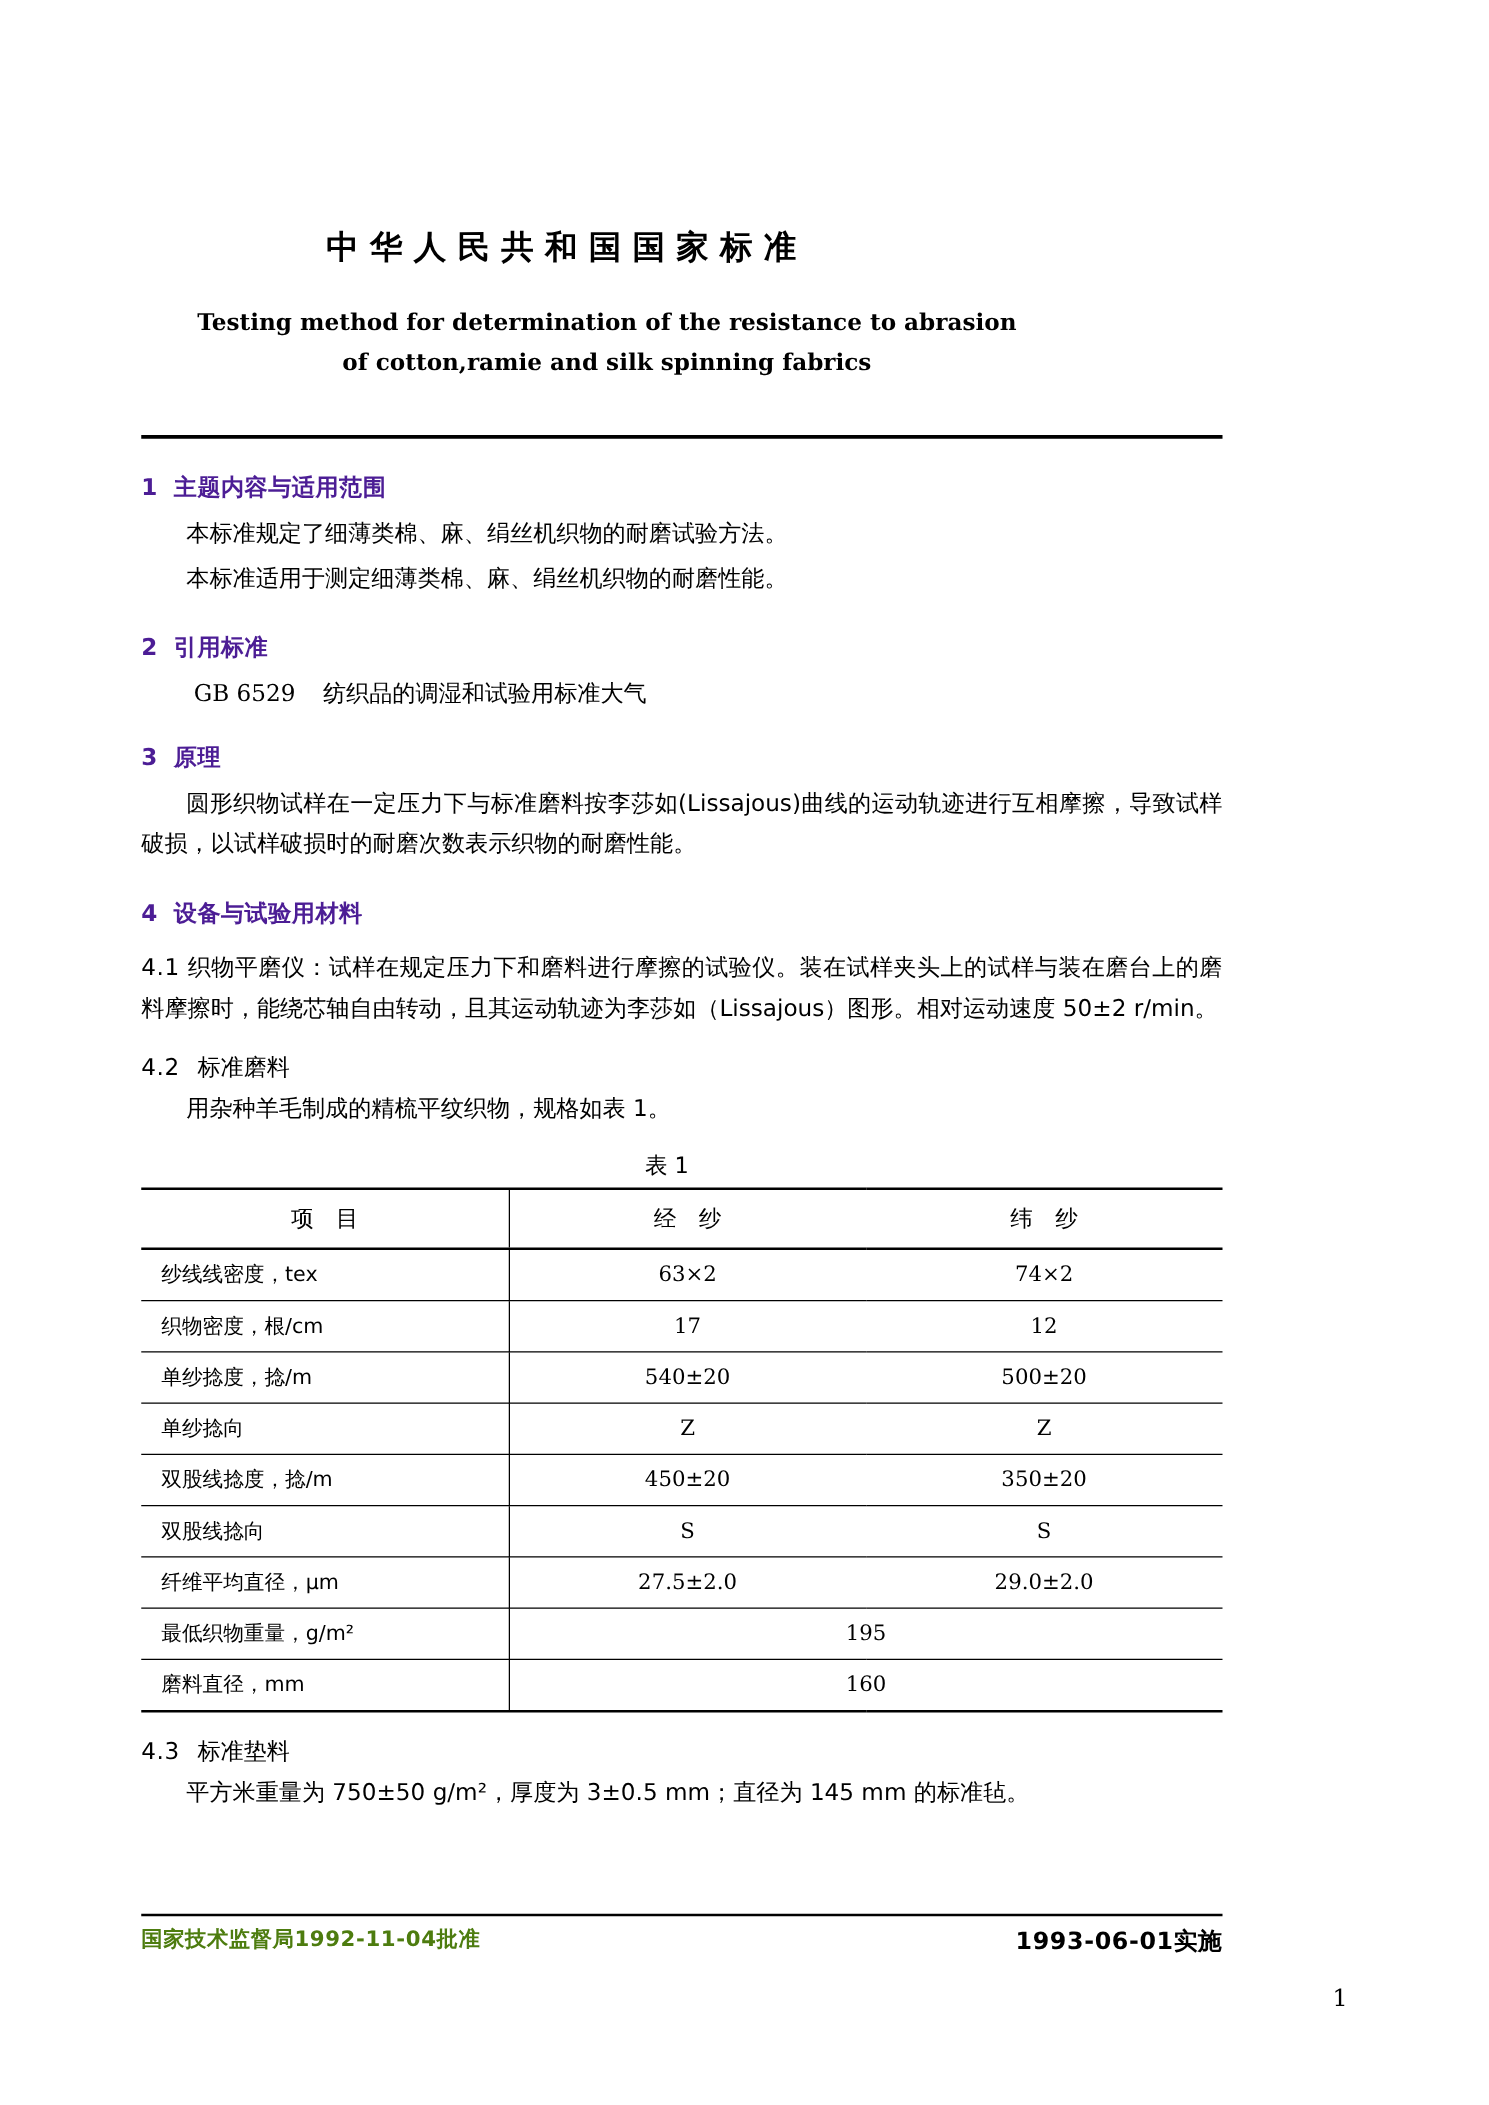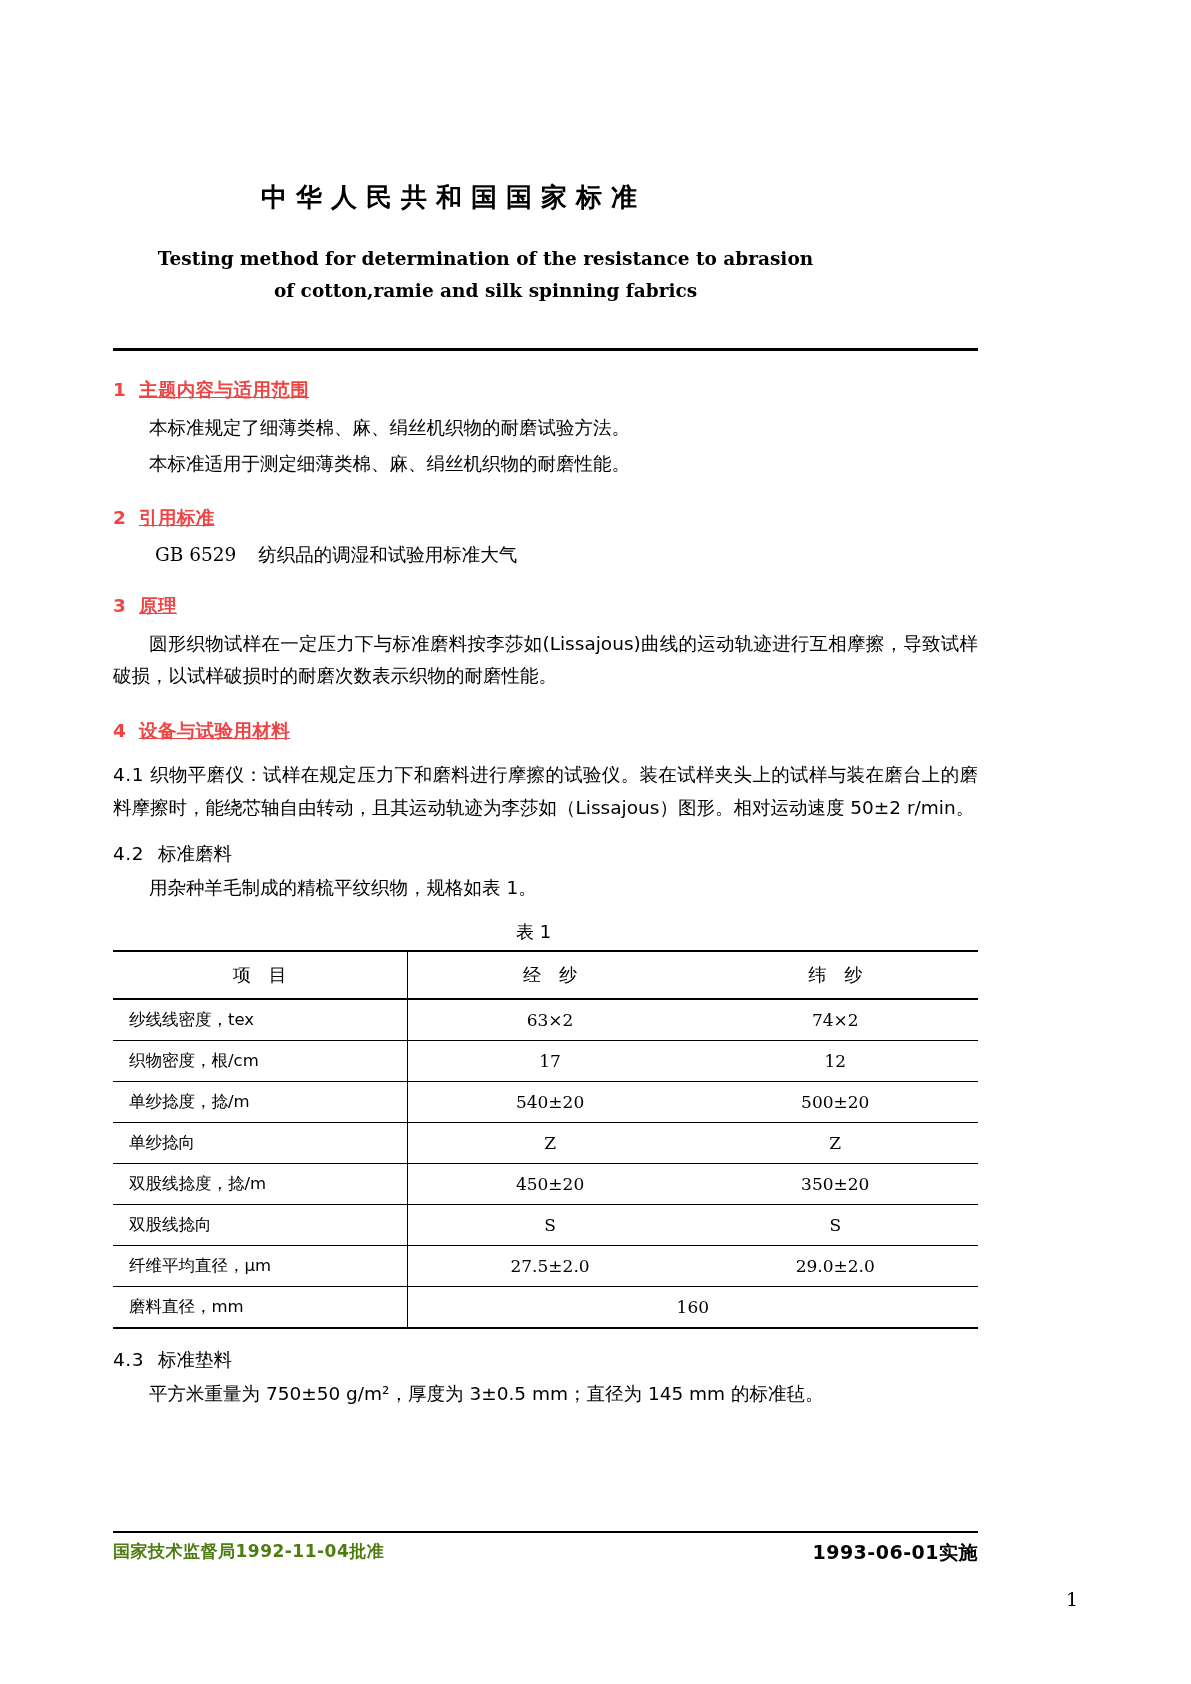--- a/index.html
+++ b/index.html
@@ -86,23 +86,22 @@
     width: 100%;
   }
 
   
   .section {
     margin-top: 26px;
   }
   .sec-head {
     font-size: 18.5px;
     font-weight: bold;
-    color: #ef4444;
+    color: #4c1d95;
     letter-spacing: 0.4px;
-    text-decoration: underline;
   }
   .sec-head .num {
     display: inline-block;
     min-width: 26px;
     font-family: "DejaVu Sans", "Liberation Sans", sans-serif;
   }
   .para {
     font-size: 18.5px;
     line-height: 1.72;
     color: #000;
@@ -331,20 +330,24 @@
             <td class="col-item">双股线捻向</td>
             <td class="col-val numcell">S</td>
             <td class="col-val numcell">S</td>
           </tr>
           <tr>
             <td class="col-item">纤维平均直径，μm</td>
             <td class="col-val numcell">27.5±2.0</td>
             <td class="col-val numcell">29.0±2.0</td>
           </tr>
           <tr>
+            <td class="col-item">最低织物重量，g/m²</td>
+            <td class="col-val numcell" colspan="2">195</td>
+          </tr>
+          <tr>
             <td class="col-item">磨料直径，mm</td>
             <td class="col-val numcell" colspan="2">160</td>
           </tr>
         </tbody>
     </table>
 
     <div class="clause-head" style="margin-top:18px;">
       <span class="clause-num">4.3</span><span class="lbl">标准垫料</span>
     </div>
     <div class="para indent" style="margin-top:6px;">平方米重量为 750±50 g/m²，厚度为 3±0.5 mm；直径为 145 mm 的标准毡。</div>

